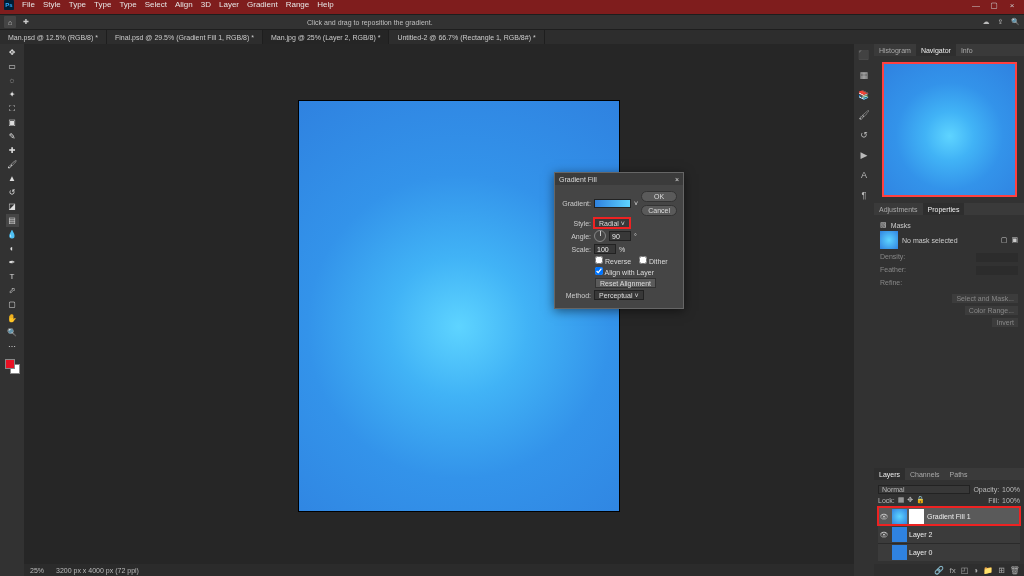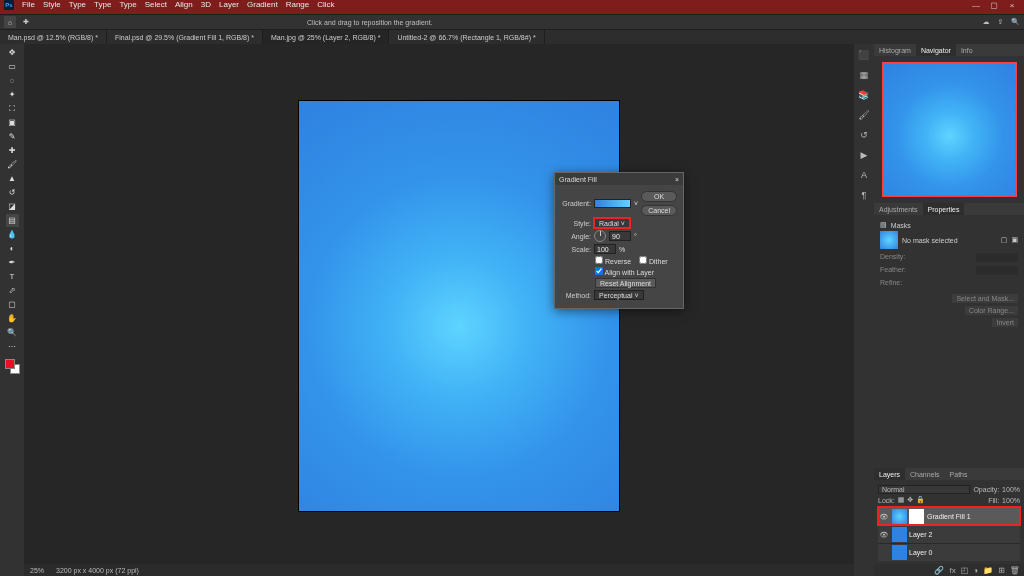--- a/index.html
+++ b/index.html
@@ -91,21 +91,21 @@
   <span class="m">Style</span>
   <span class="m">Type</span>
   <span class="m">Type</span>
   <span class="m">Type</span>
   <span class="m">Select</span>
   <span class="m">Align</span>
   <span class="m">3D</span>
   <span class="m">Layer</span>
   <span class="m">Gradient</span>
   <span class="m">Range</span>
-  <span class="m">Click</span>
+  <span class="m">Help</span>
   <div class="winctrl">
     <div>—</div>
     <div>▢</div>
     <div>×</div>
   </div>
 </div>
 
 <div class="toolbar">
   <div class="home">⌂</div>
   <div class="plus">✚</div>

